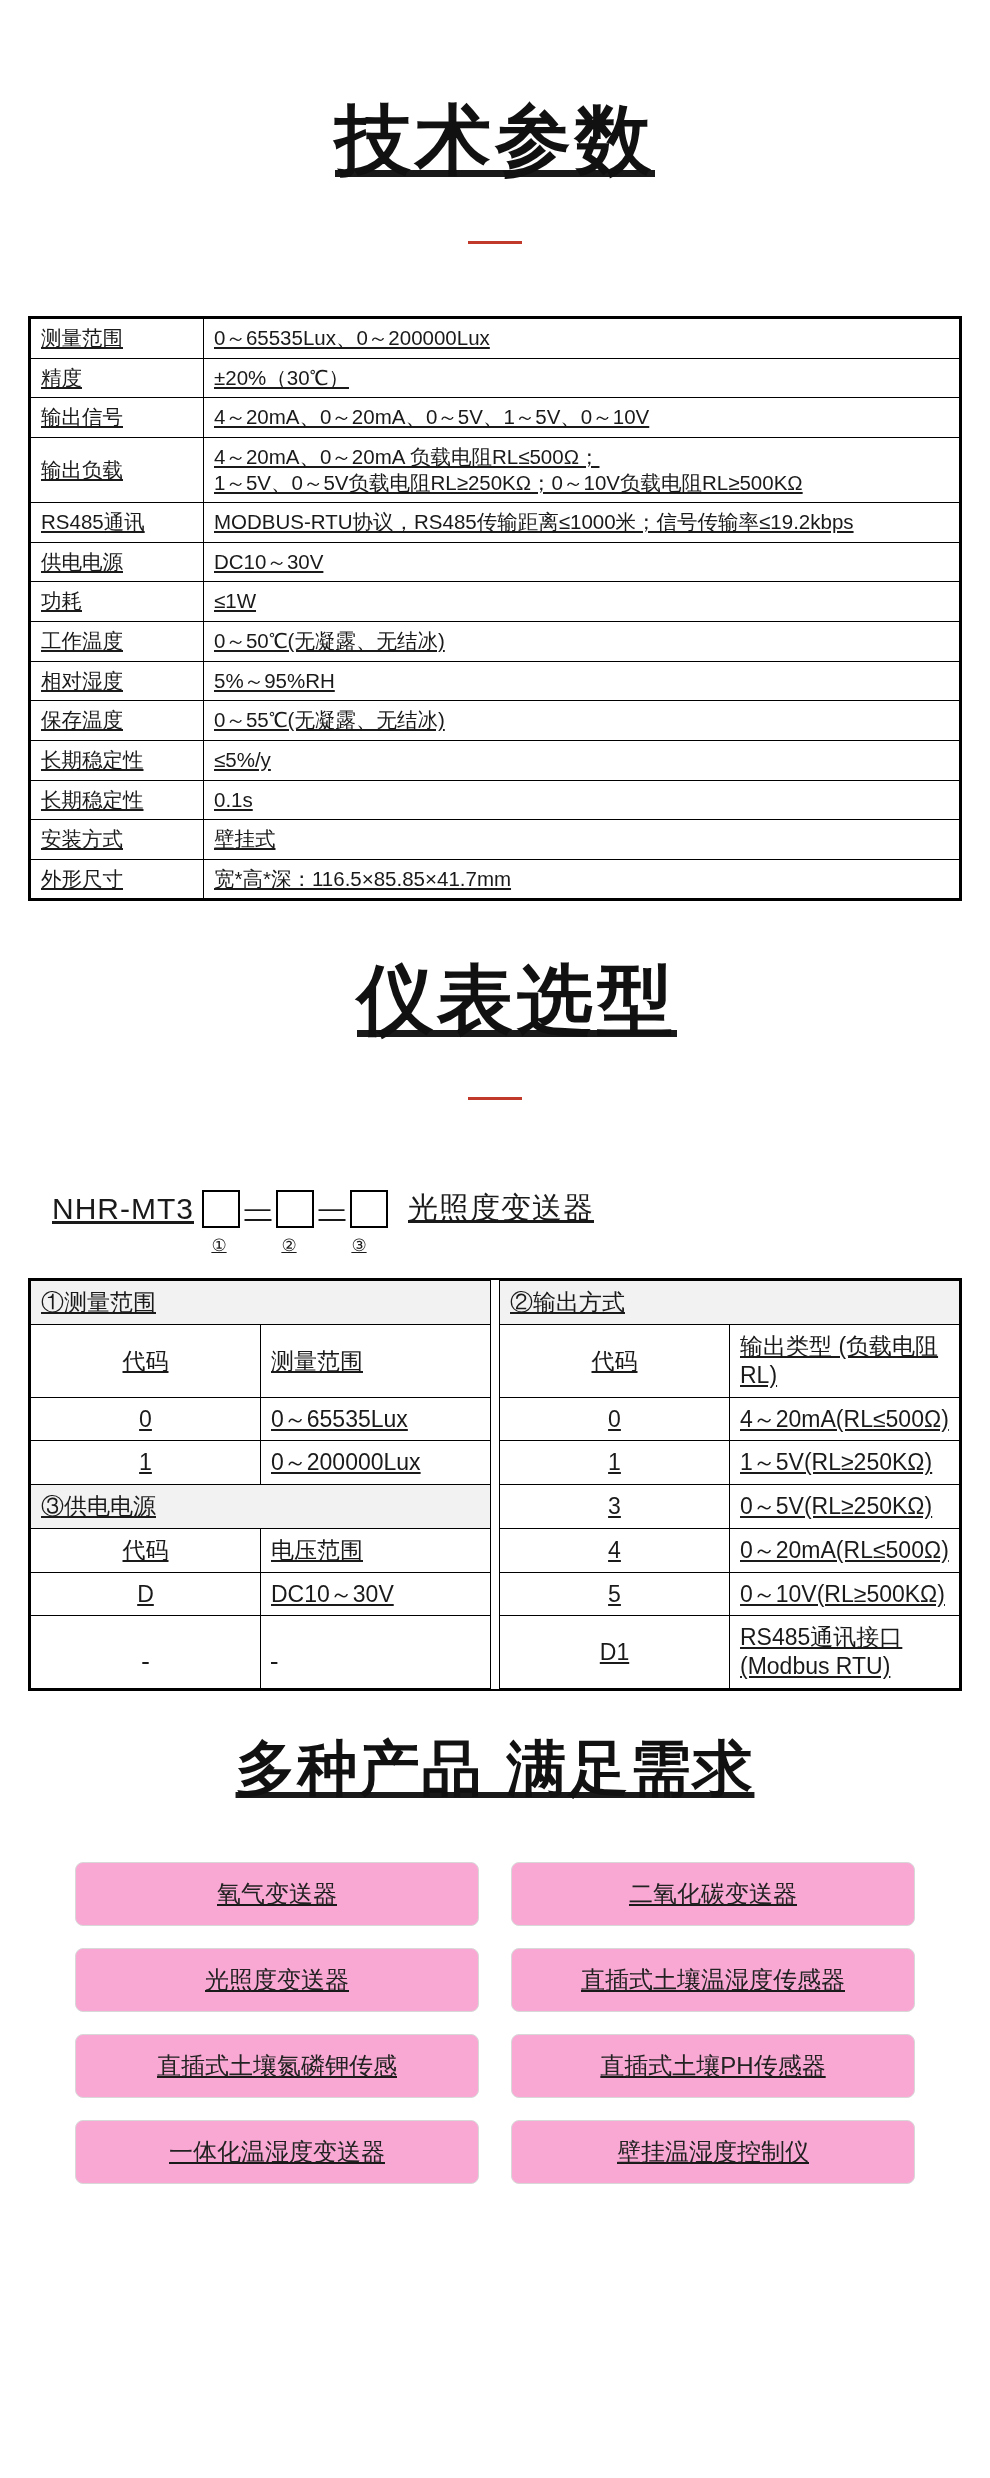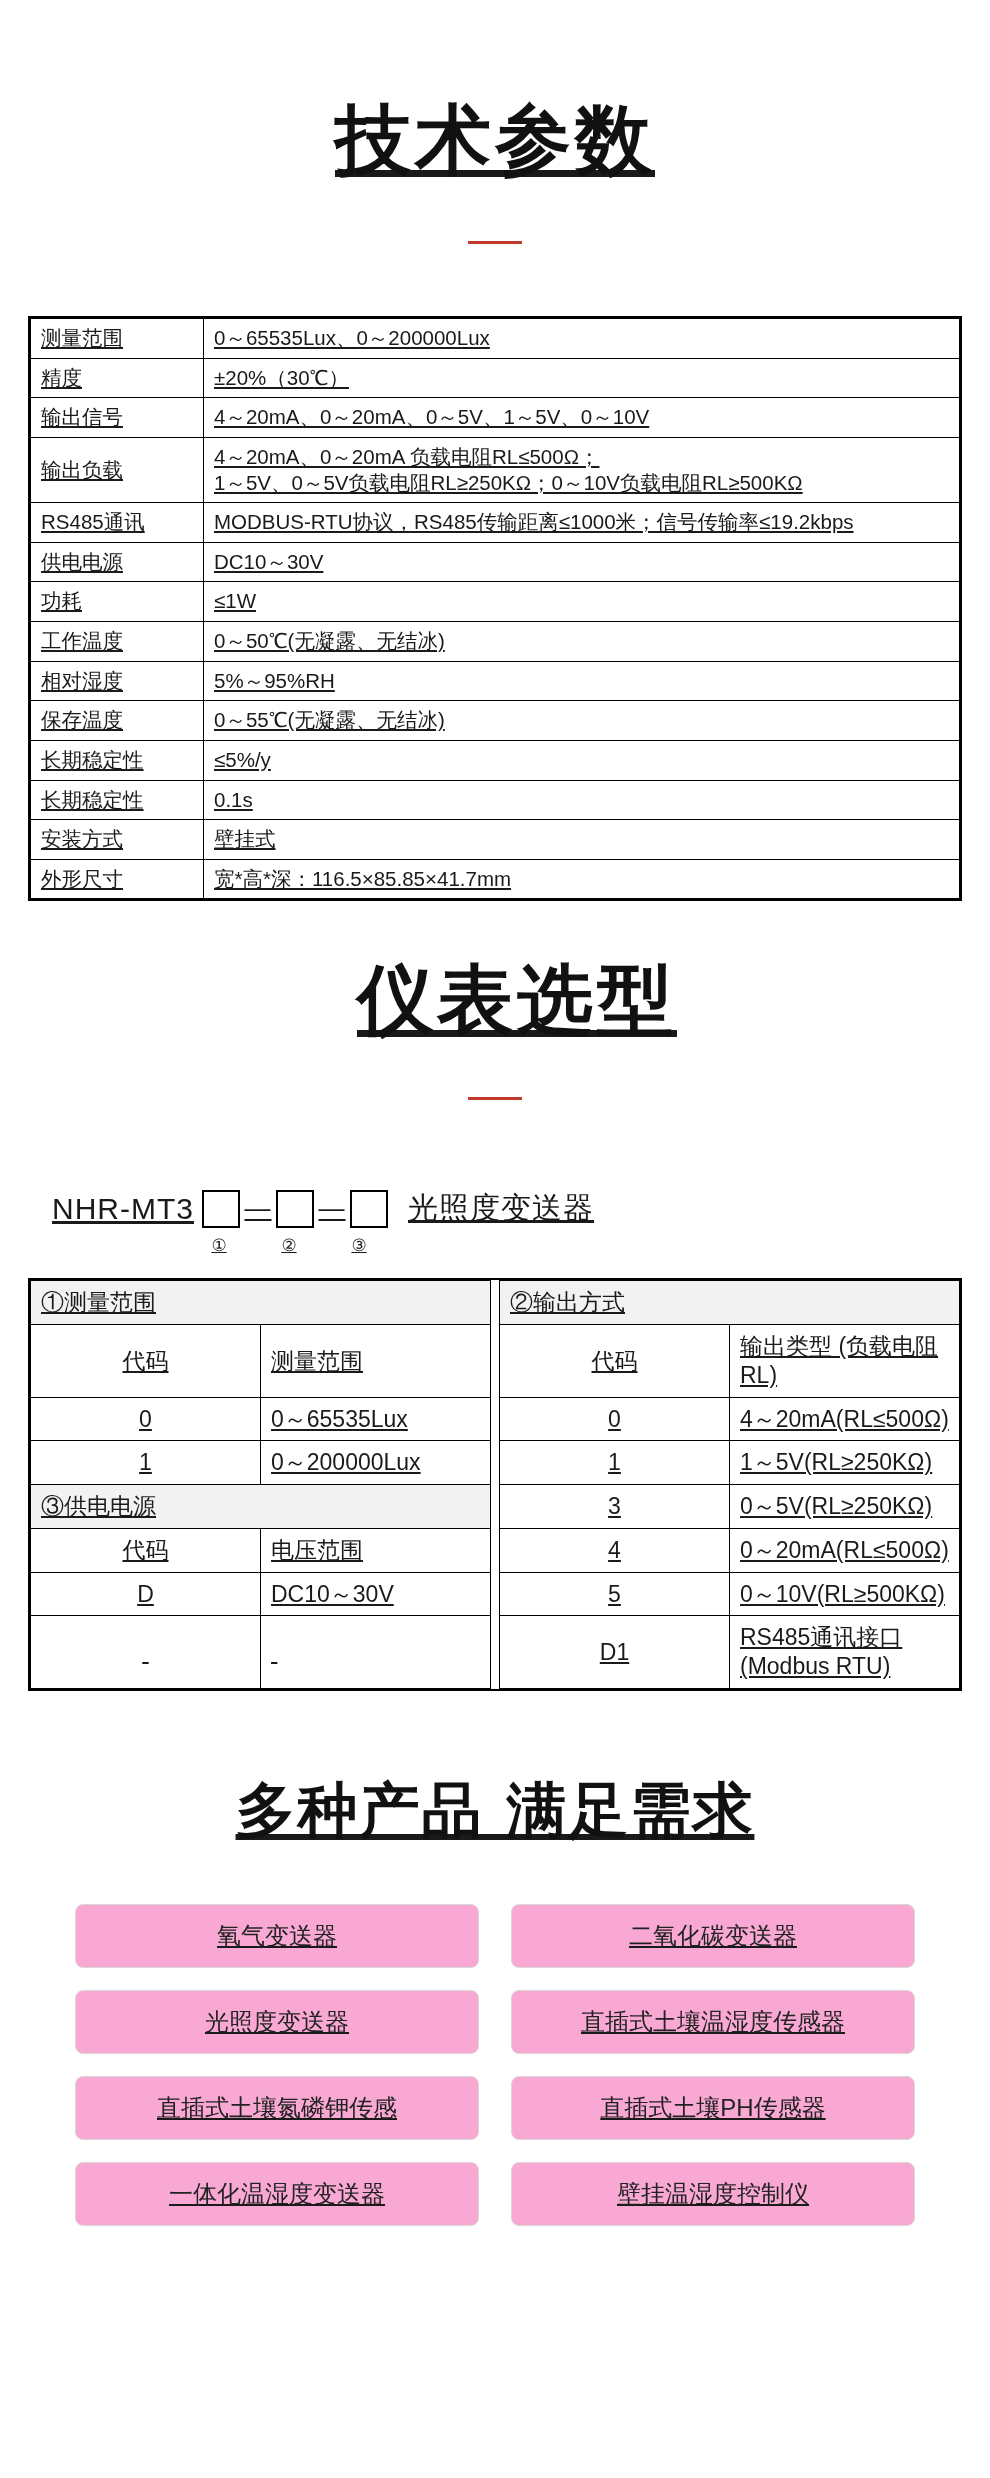--- a/index.html
+++ b/index.html
@@ -26,21 +26,21 @@
   .section-title {
     text-align: center;
     font-size: 76px;
     font-weight: bold;
     letter-spacing: 4px;
     color: #111111;
     font-family: "DejaVu Sans", "Liberation Sans", sans-serif;
   }
   .title-1 { padding-top: 90px; }
   .title-2 { padding-top: 49px; margin-left: 44px; }
-  .title-3 { padding-top: 80px; font-size: 60px; letter-spacing: 2px;}
+  .title-3 { padding-top: 38px; font-size: 60px; letter-spacing: 2px;}
   .rule {
     width: 54px;
     height: 3px;
     background: #c0392b;
     margin: 48px auto 0 auto;
   }
   .rule.small { margin-top: 44px; }
 
   
   .spec-wrap {

